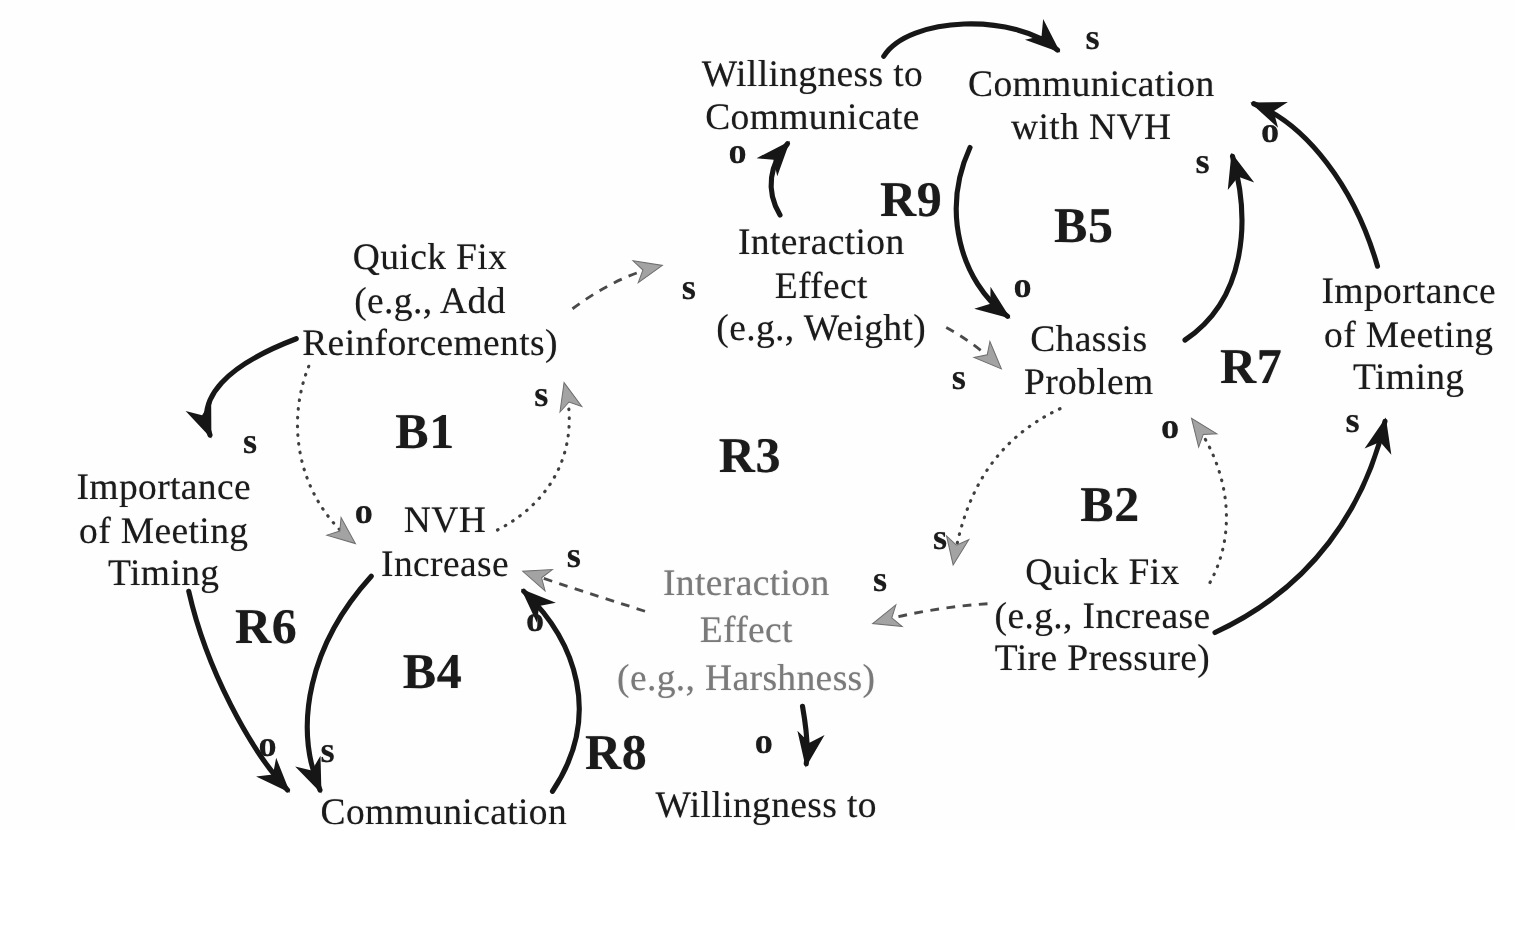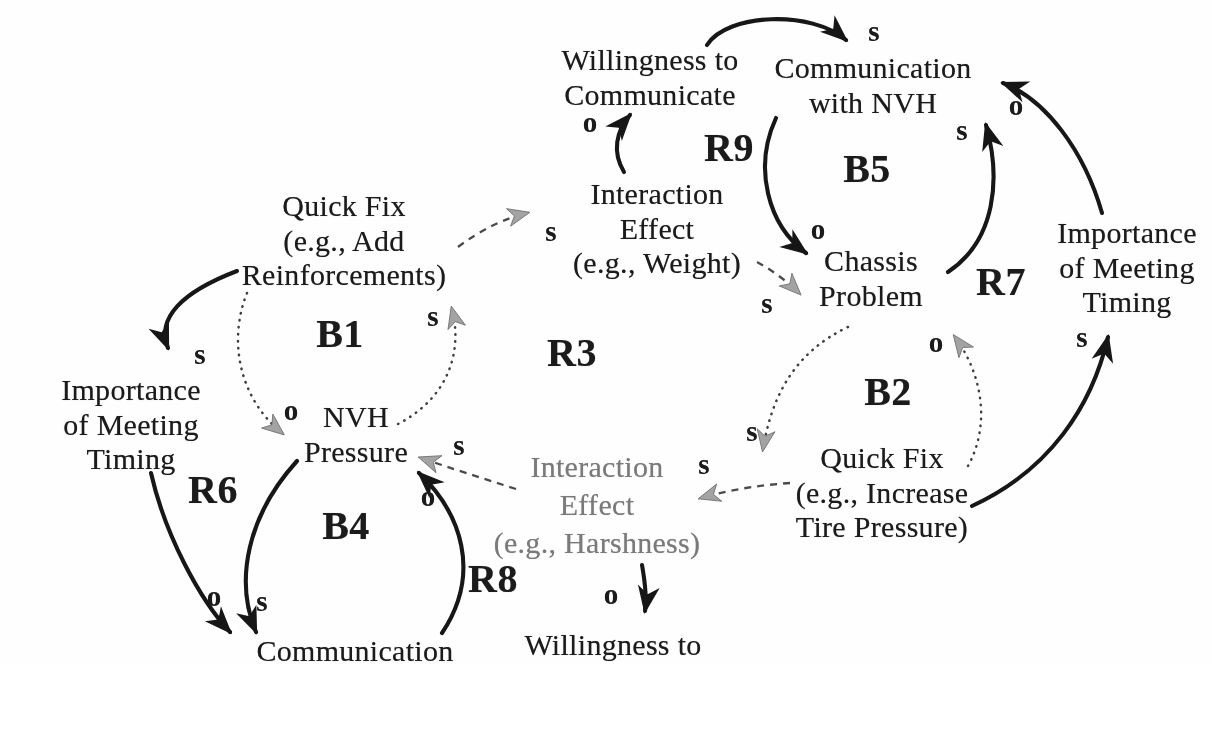--- a/index.html
+++ b/index.html
@@ -12,20 +12,21 @@
     position:absolute;transform:translate(-50%,-50%);
     white-space:pre-line;text-align:center;
     font-size:30px;line-height:1.15;letter-spacing:0.3px;
     text-shadow:0 0 0.7px rgba(25,25,25,.55);
   }
   .node.faded{color:#7a7a7a;text-shadow:0 0 0.8px rgba(122,122,122,.6);line-height:1.27;}
   .loop-label{
     position:absolute;transform:translate(-50%,-50%);
     font-size:40px;font-weight:bold;letter-spacing:0.5px;
     text-shadow:0 0 0.7px rgba(25,25,25,.5);
+    margin-top:12px;
   }
   .polarity{
     position:absolute;transform:translate(-50%,-50%);
     font-size:29px;font-weight:bold;
     text-shadow:0 0 0.6px rgba(25,25,25,.5);
   }
   path.solid-arrow{fill:none;stroke:#171717;stroke-width:4.1;stroke-linecap:round;}
   path.dotted-arrow{fill:none;stroke:#3f3f3f;stroke-width:2.5;stroke-dasharray:0.5 6.5;stroke-linecap:round;}
   path.dashed-arrow{fill:none;stroke:#4a4a4a;stroke-width:2.3;stroke-dasharray:7 6;stroke-linecap:butt;}
 </style>
@@ -68,52 +69,52 @@
     <path class="dashed-arrow" d="M 516,489 C 482,478 450,468 421,458" marker-end="url(#ah-shade)"></path>
   </svg>
 
   <div class="node" style="left:650px;top:77px">Willingness to
 Communicate</div>
   <div class="node" style="left:873px;top:85px">Communication
 with NVH</div>
   <div class="node" style="left:657px;top:229px">Interaction
 Effect
 (e.g., Weight)</div>
-  <div class="node" style="left:871px;top:278px">Chassis
+  <div class="node" style="left:871px;top:289px">Chassis
 Problem</div>
   <div class="node" style="left:1127px;top:268px">Importance
 of Meeting
 Timing</div>
   <div class="node" style="left:344px;top:241px">Quick Fix
 (e.g., Add
 Reinforcements)</div>
   <div class="node" style="left:356px;top:434px">NVH
-Pressure</div>
+Increase</div>
   <div class="node" style="left:131px;top:425px">Importance
 of Meeting
 Timing</div>
   <div class="node" style="left:882px;top:493px">Quick Fix
 (e.g., Increase
 Tire Pressure)</div>
   <div class="node faded" style="left:597px;top:505px">Interaction
 Effect
 (e.g., Harshness)</div>
   <div class="node" style="left:613px;top:662px">Willingness to
 Communicate</div>
   <div class="node" style="left:355px;top:668px">Communication
 with Chassis</div>
 
   <div class="loop-label" style="left:340px;top:333px">B1</div>
   <div class="loop-label" style="left:888px;top:391px">B2</div>
   <div class="loop-label" style="left:346px;top:525px">B4</div>
   <div class="loop-label" style="left:867px;top:168px">B5</div>
-  <div class="loop-label" style="left:572px;top:352px">R3</div>
+  <div class="loop-label" style="left:600px;top:352px">R3</div>
   <div class="loop-label" style="left:213px;top:489px">R6</div>
   <div class="loop-label" style="left:1001px;top:281px">R7</div>
-  <div class="loop-label" style="left:493px;top:578px">R8</div>
+  <div class="loop-label" style="left:493px;top:590px">R8</div>
   <div class="loop-label" style="left:729px;top:147px">R9</div>
 
   <div class="polarity" style="left:874px;top:31px">s</div>
   <div class="polarity" style="left:590px;top:122px">o</div>
   <div class="polarity" style="left:818px;top:229px">o</div>
   <div class="polarity" style="left:962px;top:130px">s</div>
   <div class="polarity" style="left:1016px;top:105px">o</div>
   <div class="polarity" style="left:1082px;top:337px">s</div>
   <div class="polarity" style="left:200px;top:354px">s</div>
   <div class="polarity" style="left:214px;top:596px">o</div>

